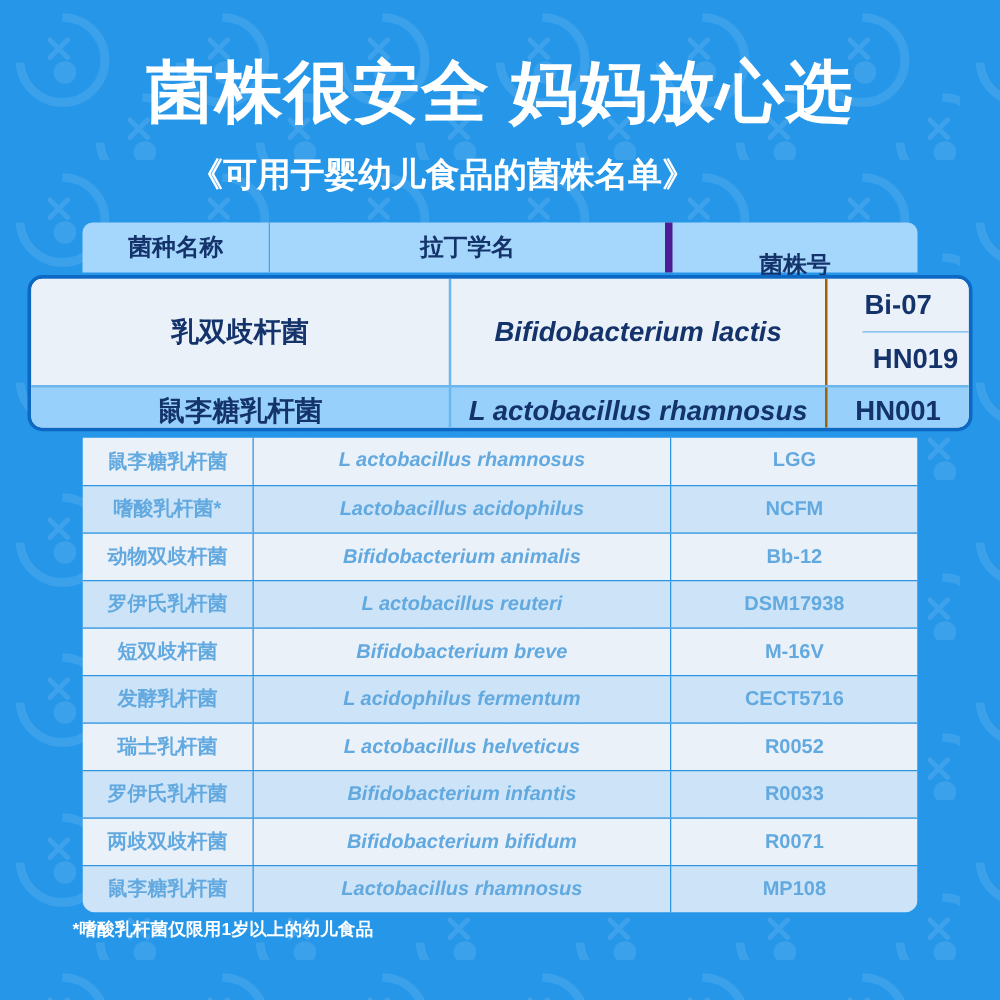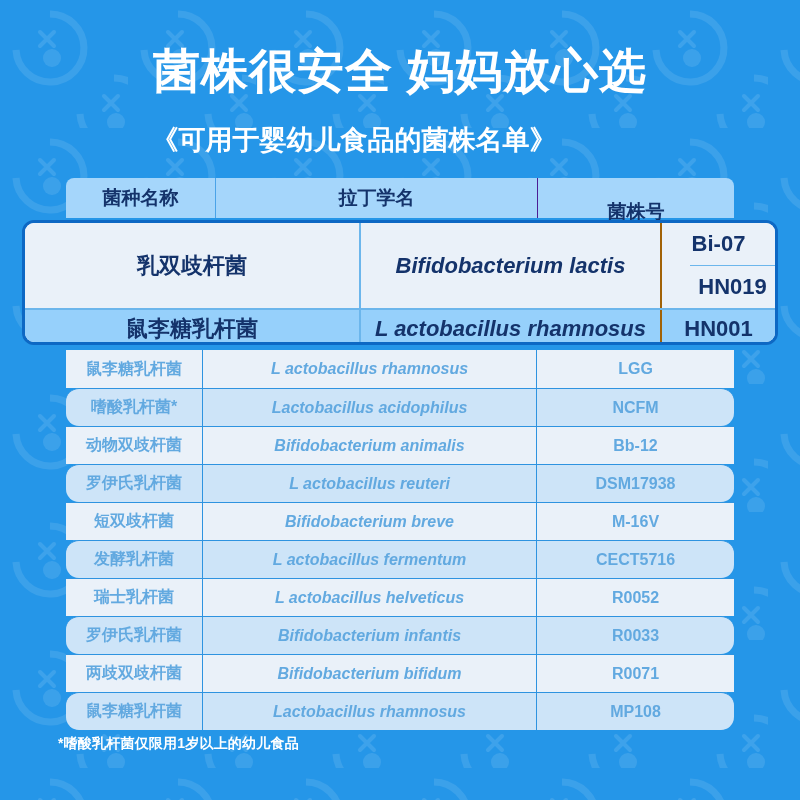--- a/index.html
+++ b/index.html
@@ -20,21 +20,21 @@
   
   #page{
     position:absolute;inset:0;z-index:2;
   }
 
   
   .title{
     position:absolute;left:0;top:46px;width:800px;
     text-align:center;
     color:#ffffff;
-    font-size:47px;
+    font-size:54px;
     font-weight:bold;
     letter-spacing:1px;
     line-height:1.05;
     white-space:pre;
   }
   .subtitle{
     position:absolute;left:0;top:122px;width:708px;
     text-align:center;
     color:#ffffff;
     font-size:27px;
@@ -51,21 +51,21 @@
     border-radius:8px 8px 0 0;
   }
   #thead .th{
     display:flex;align-items:center;justify-content:center;
     color:#14336b;
     font-size:19px;
     font-weight:bold;
     box-sizing:border-box;
   }
   #thead .th.c1{width:150px;border-right:1px solid #4aa3e8;}
-  #thead .th.c2{width:322px;border-right:1px solid #4c1d95;}
+  #thead .th.c2{width:322px;border-right:6px solid #4c1d95;}
   #thead .th.c3{width:196px;margin-top:28px;}
 
   
   #highlight-box{
     position:absolute;left:22px;top:220px;
     width:756px;height:125px;
     box-sizing:border-box;
     border:3px solid #0d68c4;
     border-radius:12px;
     overflow:hidden;
@@ -110,21 +110,21 @@
     border-radius:0 0 10px 10px;
     overflow:hidden;
   }
   .row{
     display:flex;height:38px;
     box-sizing:border-box;
     border-top:1px solid #2e93e0;
   }
   .row:first-child{border-top:none;}
   .row.odd{background:#eaf1f9;}
-  .row.even{background:#cde4f8;border-radius:13px;}
+  .row.even{background:#cde4f8;}
   .row .cell{
     display:flex;align-items:center;justify-content:center;
     box-sizing:border-box;
     color:#62a9e0;
     font-size:16px;
     font-weight:bold;
   }
   .row .cell.c1{width:137px;border-right:1px solid #2e93e0;}
   .row .cell.c2{width:334px;border-right:1px solid #2e93e0;font-style:italic;}
   .row .cell.c3{flex:1;}
@@ -214,21 +214,21 @@
         <div class="cell c2">L actobacillus reuteri</div>
         <div class="cell c3">DSM17938</div>
       </div>
       <div class="row odd">
         <div class="cell c1">短双歧杆菌</div>
         <div class="cell c2">Bifidobacterium breve</div>
         <div class="cell c3">M-16V</div>
       </div>
       <div class="row even">
         <div class="cell c1">发酵乳杆菌</div>
-        <div class="cell c2">L actobacillus fermentum</div>
+        <div class="cell c2">L acidophilus fermentum</div>
         <div class="cell c3">CECT5716</div>
       </div>
       <div class="row odd">
         <div class="cell c1">瑞士乳杆菌</div>
         <div class="cell c2">L actobacillus helveticus</div>
         <div class="cell c3">R0052</div>
       </div>
       <div class="row even">
         <div class="cell c1">罗伊氏乳杆菌</div>
         <div class="cell c2">Bifidobacterium infantis</div>

